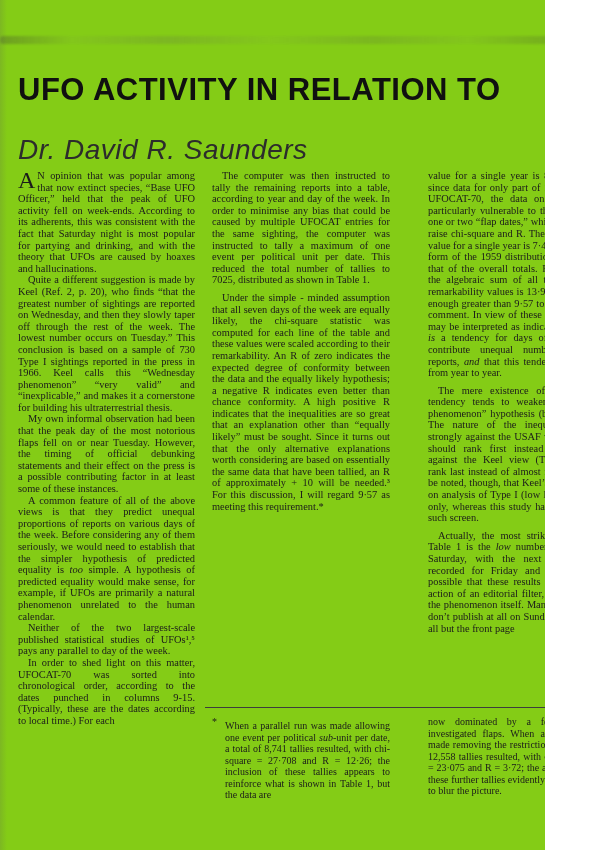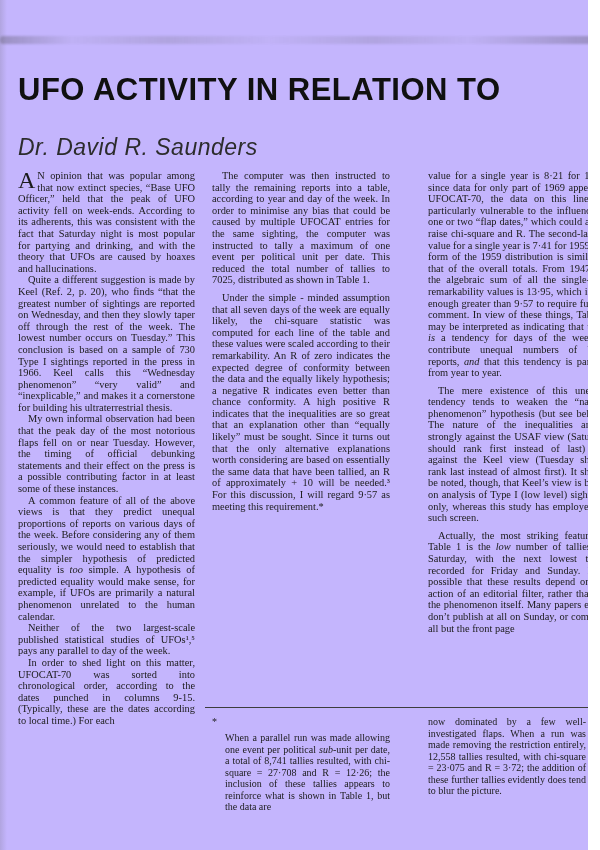--- a/index.html
+++ b/index.html
@@ -1,20 +1,20 @@
 <!DOCTYPE html>
 <html lang="en"><head>
 <meta charset="utf-8">
 <style>
   html,body { margin:0; padding:0; }
   .page {
     position: relative;
-    width: 588px;
+    width: 545px;
     height: 850px;
-    background: #c4b5fd;
+    background: #84cc16;
     overflow: hidden;
     font-family: "Liberation Serif", serif;
     color: #1b1b1b;
   }
   
   .scan-streak {
     position: absolute; left: 0; top: 36px; width: 600px; height: 8px;
     background: linear-gradient(90deg,
       rgba(55,55,55,.30) 0%, rgba(120,120,120,.06) 12%, rgba(90,90,90,.18) 28%,
       rgba(130,130,130,.05) 45%, rgba(80,80,80,.16) 62%, rgba(120,120,120,.06) 78%,
@@ -32,21 +32,21 @@
     font-weight: 700;
     font-size: 31px;
     line-height: 38px;
     letter-spacing: 0.5px;
     color: #101010;
   }
   .byline {
     position: absolute; left: 18px; top: 134px; width: 400px;
     font-family: "Liberation Sans", sans-serif;
     font-style: italic;
-    font-size: 23px;
+    font-size: 28px;
     color: #2c2c2c;
     letter-spacing: 0.5px;
   }
   .col {
     position: absolute; top: 170px;
     text-align: justify;
     font-size: 10.4px;
     line-height: 11.6px;
     hyphens: auto;
     -webkit-hyphens: auto;
@@ -70,21 +70,21 @@
   }
   .footnote {
     position: absolute;
     font-size: 10px;
     line-height: 11.5px;
     text-align: justify;
     hyphens: auto;
     -webkit-hyphens: auto;
   }
   #fn-col2 { left: 212px; top: 716px; width: 178px; padding-left: 0; }
-  #fn-col2 .fn-body { margin: 16px 0 0 13px; }
+  #fn-col2 .fn-body { margin: 4px 0 0 13px; }
   #fn-col2 .fn-marker { position: absolute; left: 0; top: 0; }
   #fn-col3 { left: 428px; top: 716px; width: 158px; }
   #fn-col3 p { margin: 0; }
   i { font-style: italic; }
 </style>
 </head>
 <body>
 
 <div class="page">
 

